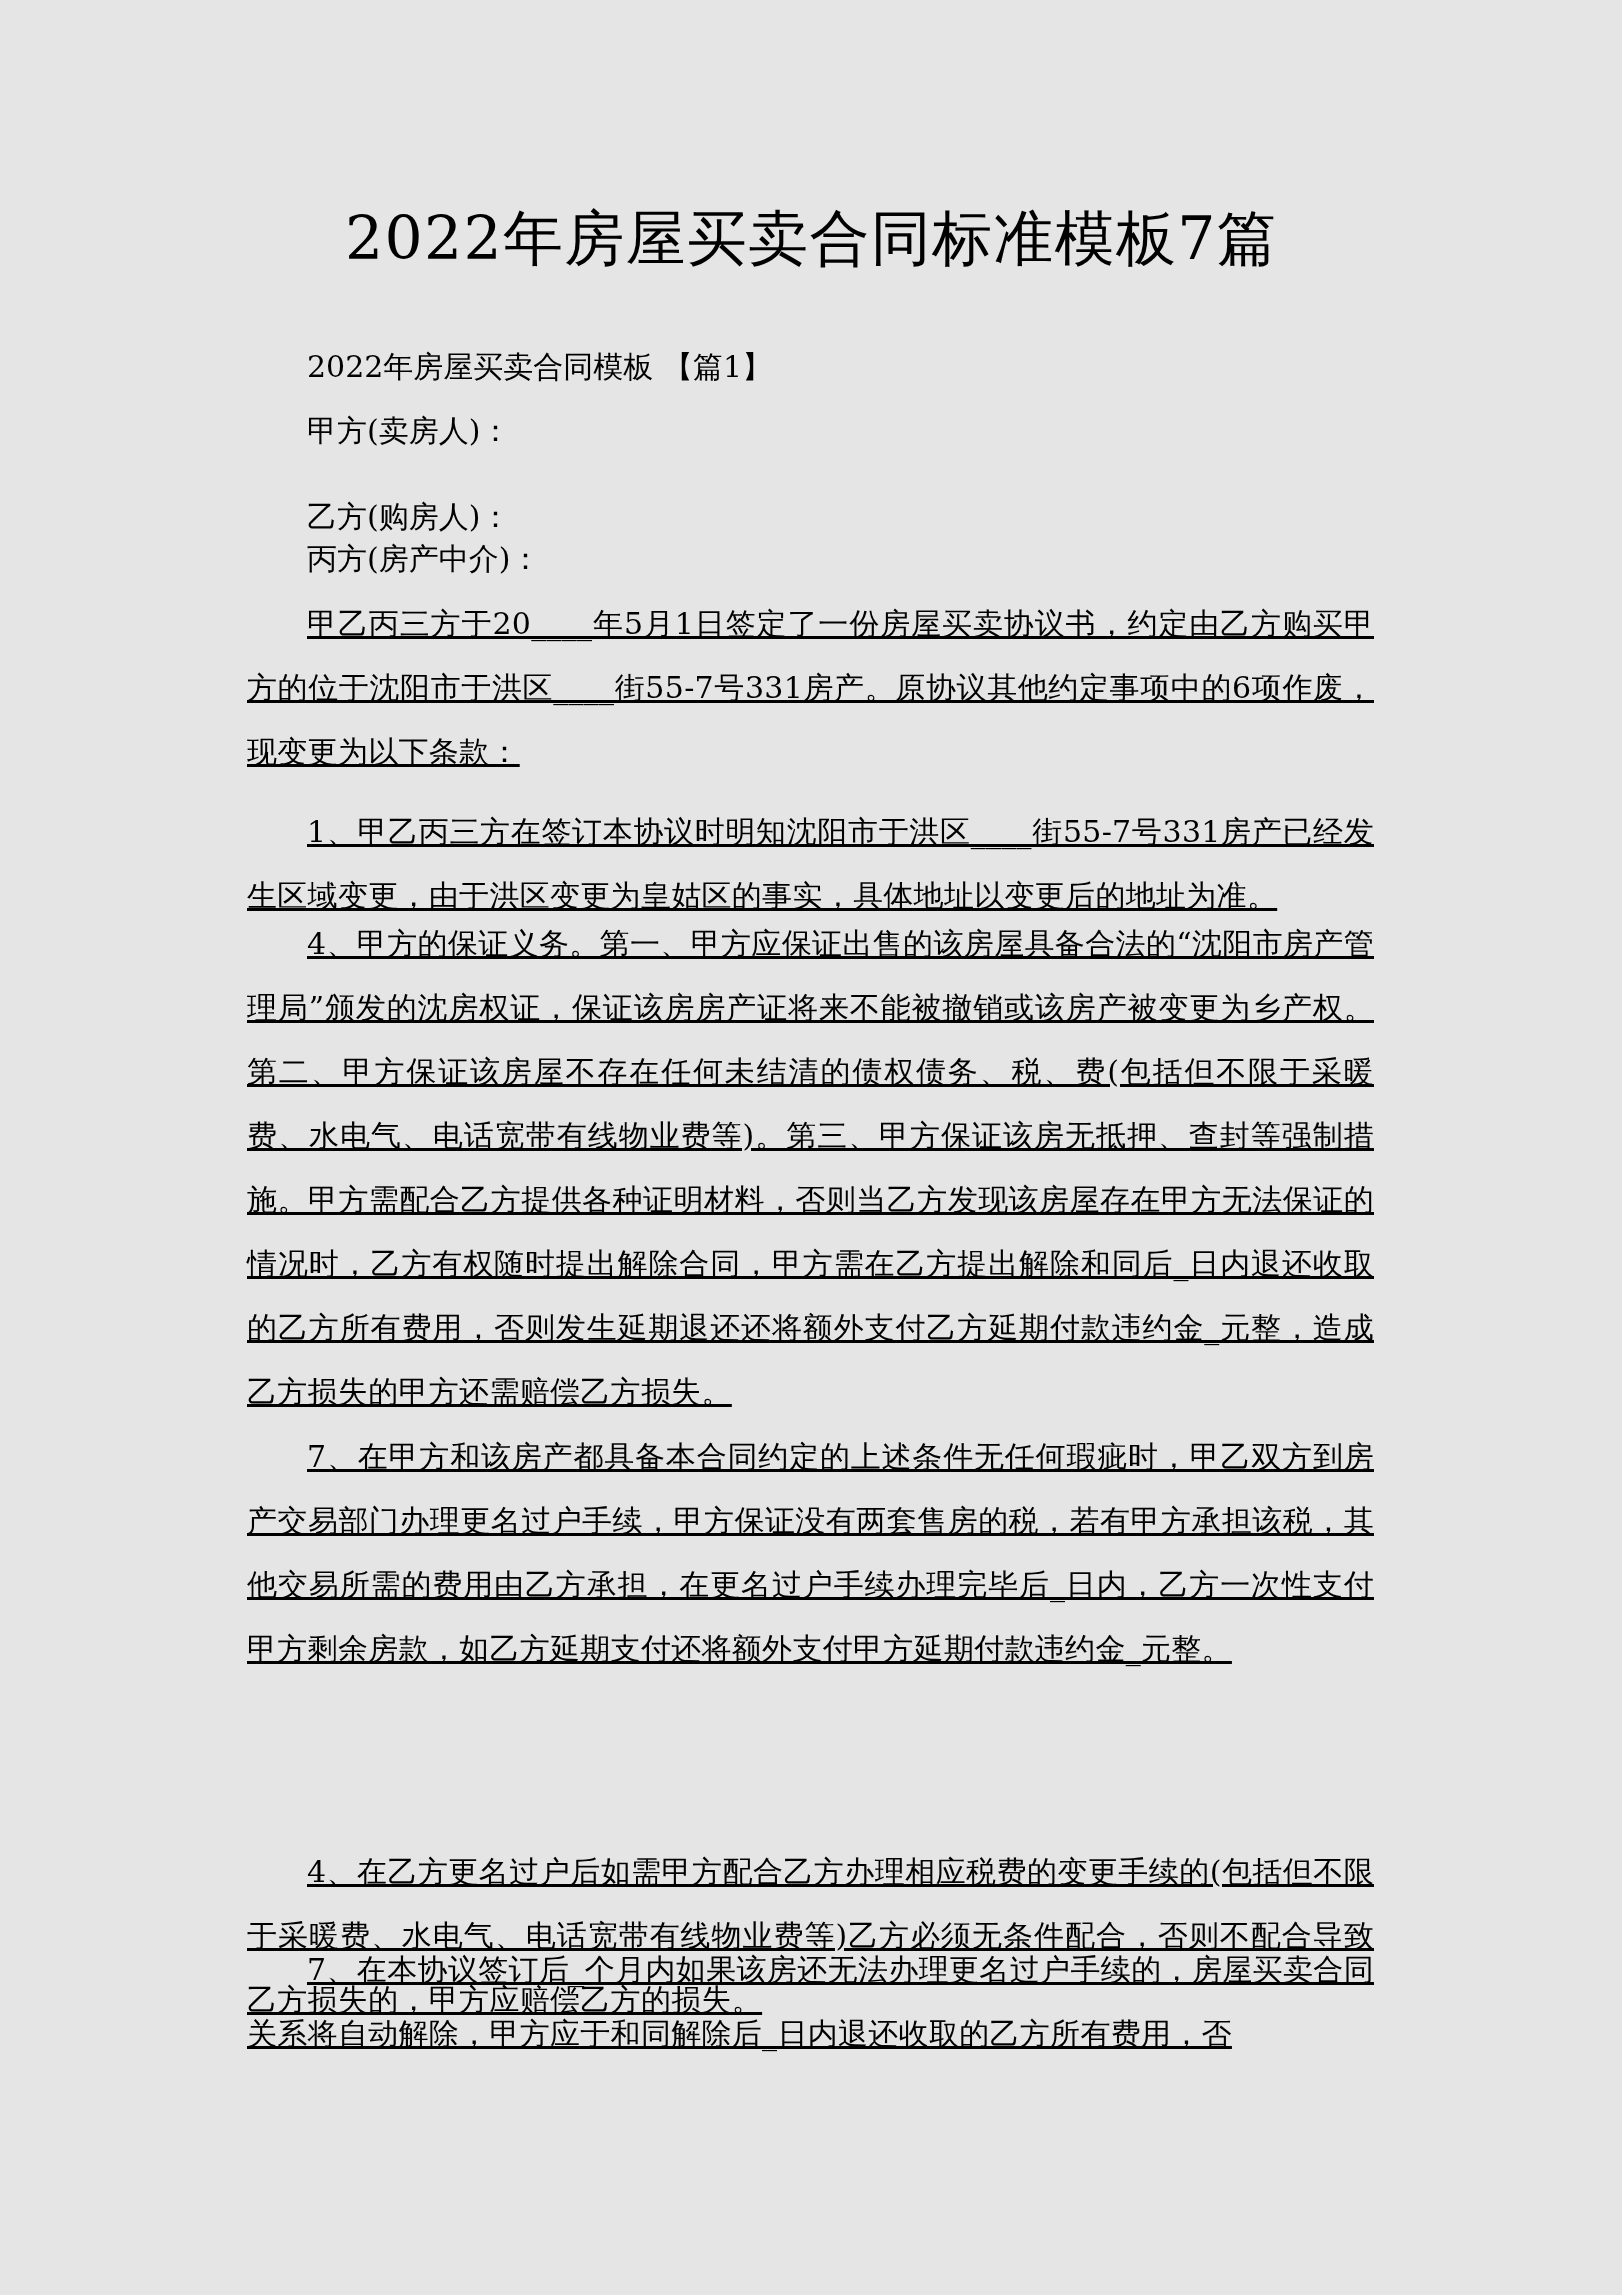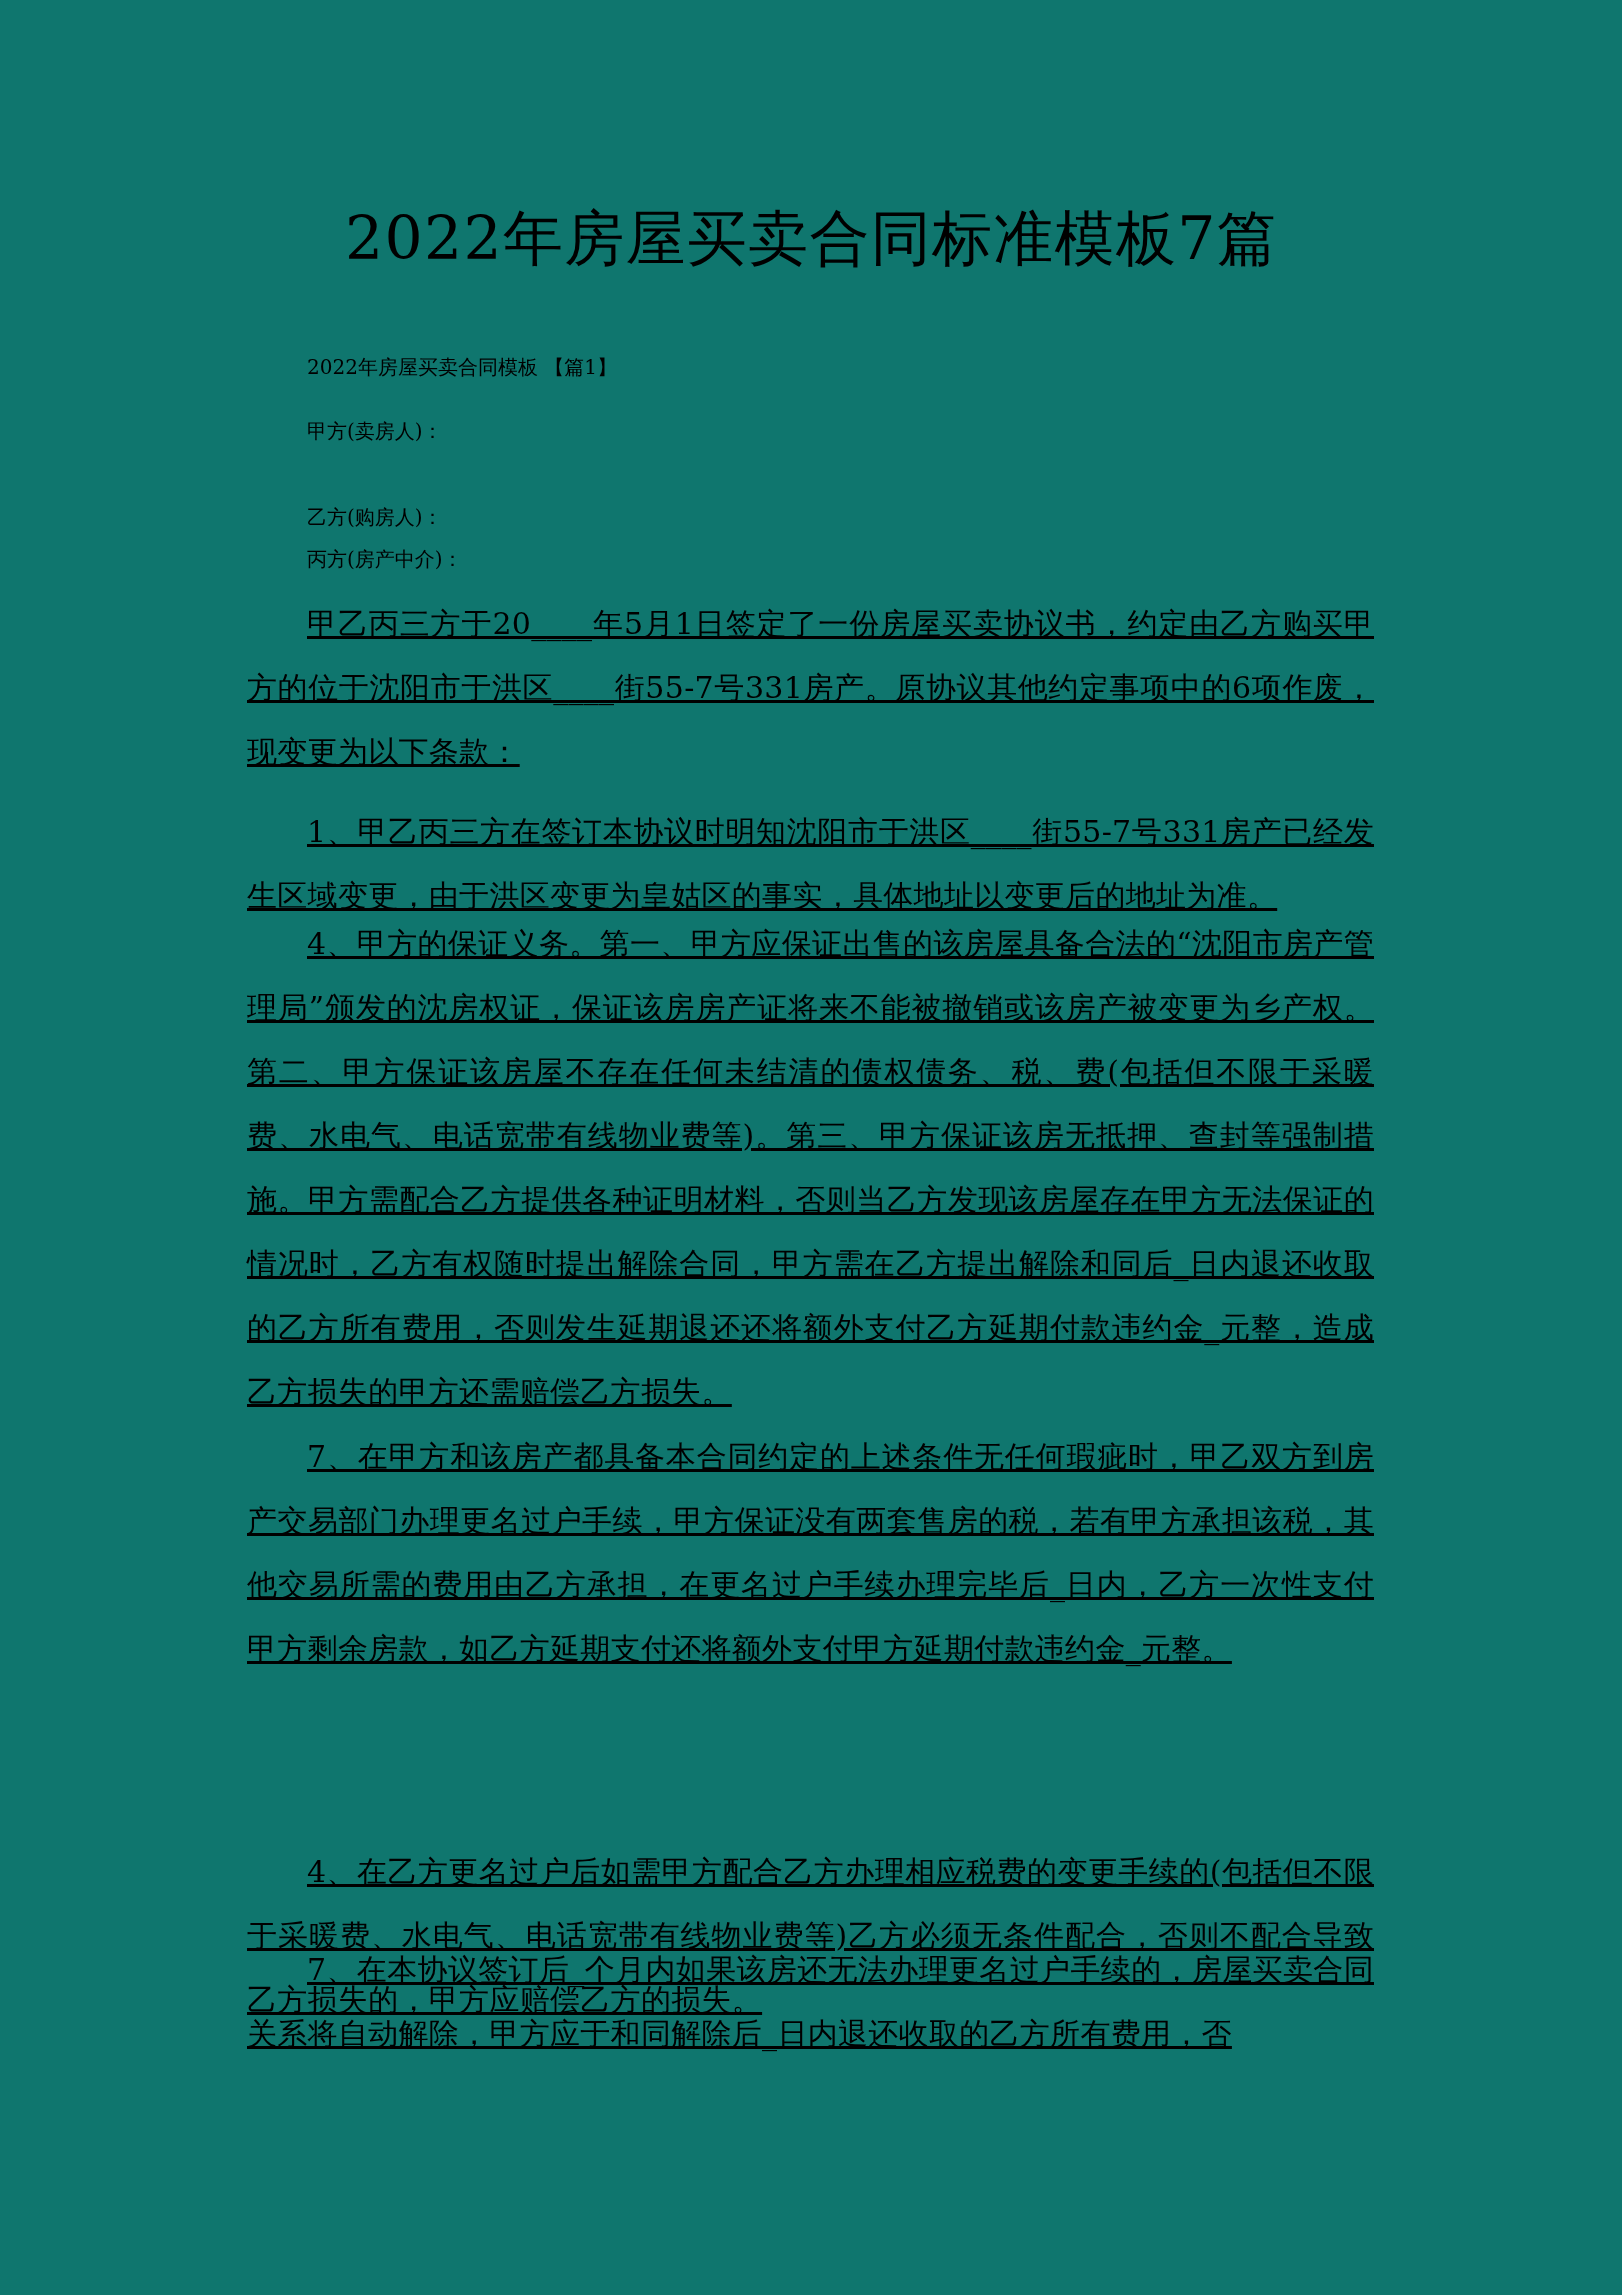--- a/index.html
+++ b/index.html
@@ -1,24 +1,24 @@
 <!DOCTYPE html>
 <html style="font-size:10.5px"><head>
   <meta charset="utf-8">
   <style>
     html, body { margin: 0; padding: 0; background: #ffffff; }
     body { width: 1623px; height: 2295px; position: relative; overflow: hidden;
            font-family: "DejaVu Serif", "Liberation Serif", serif; color: #000000; }
-    .page { position: absolute; left: 0; top: 0; width: 1623px; height: 2295px; background: #0f766e; }
+    .page { position: absolute; left: 0; top: 0; width: 1623px; height: 2295px; background: #e5e5e5; }
     .title { position: absolute; left: 0; top: 196px; width: 1623px; text-align: center;
              font-size: 60px; line-height: 85px; letter-spacing: 1.3px; }
     .body { position: absolute; left: 247px; width: 1127px; top: 0; }
     .para { position: absolute; left: 0; width: 1127px; font-size: 30px; line-height: 64px;
             text-align: justify; text-indent: 60px; letter-spacing: 0.3px; text-decoration: underline; }
-    .label { position: absolute; left: 60px; font-size: 20px; line-height: 64px; white-space: nowrap; }
+    .label { position: absolute; left: 60px; font-size: 30px; line-height: 64px; white-space: nowrap; }
   </style>
 </head>
 <body>
 
 <div class="page">
   <div class="title">2022年房屋买卖合同标准模板7篇</div>
 
   <div class="body">
     <div class="label" style="top:335px;">2022年房屋买卖合同模板 【篇1】</div>
     <div class="label" style="top:399px;">甲方(卖房人)：</div>

